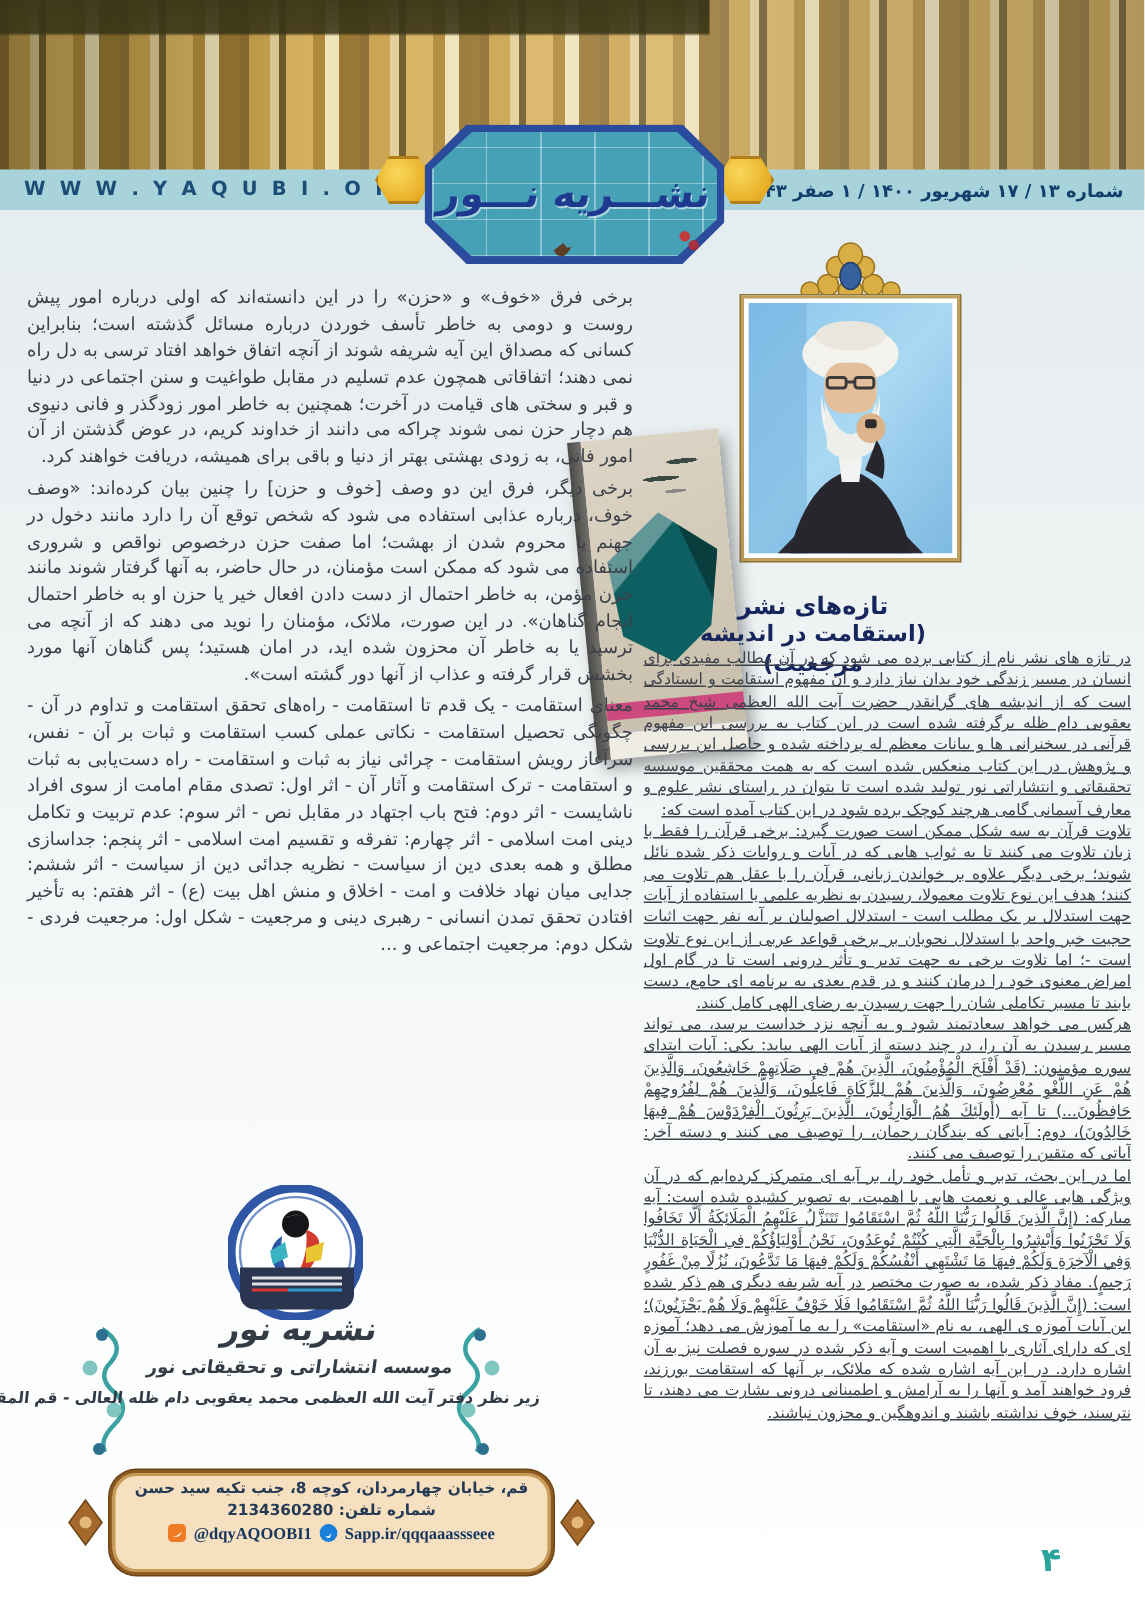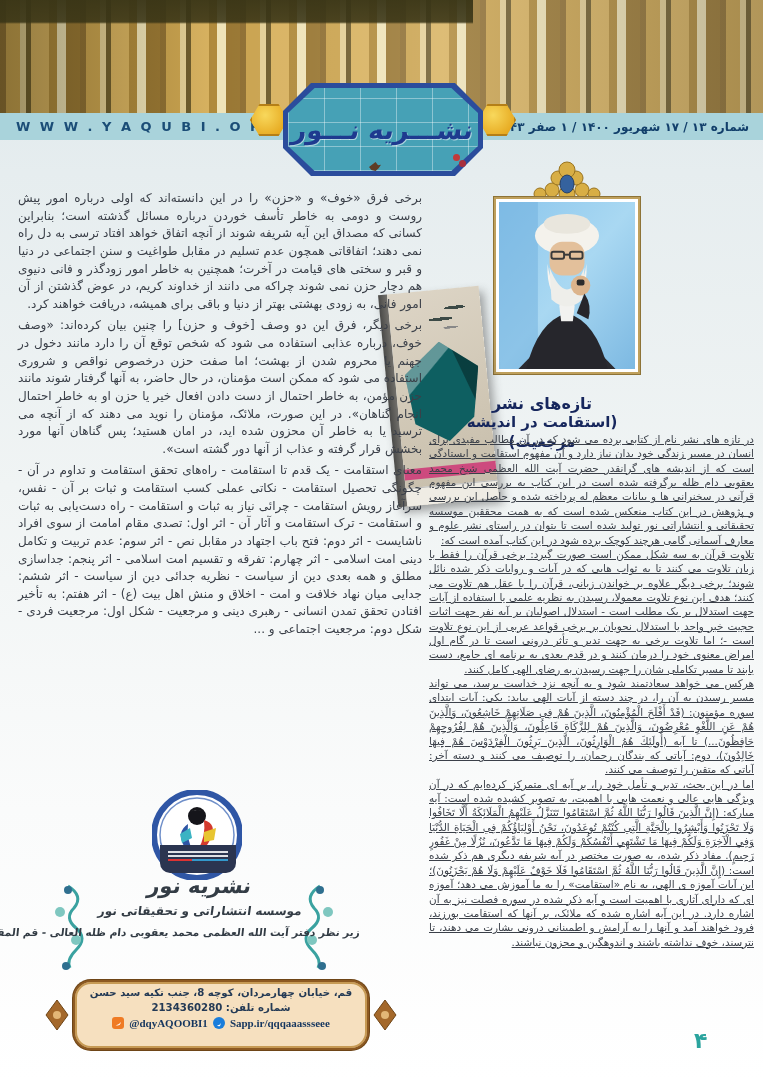--- a/index.html
+++ b/index.html
@@ -93,21 +93,21 @@
   .flourish{position:absolute;width:40px;height:86px;}
   .flourish svg{width:100%;height:100%;}
   .flourish-left{left:48px;top:884px;}
   .flourish-right{left:300px;top:884px;transform:scaleX(-1);}
   
   .contact{position:absolute;left:73px;top:980px;width:296px;height:70px;
     background:#f6e0bf;border:2px solid #8d5a22;border-radius:18px;
     box-shadow:0 0 0 2px #c79b55 inset, 0 0 0 1px #6e4517;
     direction:rtl;text-align:center;padding:4px 10px 3px;}
   .c-line{font-size:10.2px;font-weight:bold;color:#243a55;line-height:1.45;white-space:nowrap;}
-  .c-social{display:flex;justify-content:center;align-items:center;gap:5px;direction:ltr;
+  .c-social{display:flex;justify-content:center;gap:5px;direction:ltr;
     font-family:"Liberation Serif",serif;font-weight:bold;font-size:11px;color:#14355e;line-height:1.3;}
   .sicon{width:12px;height:12px;display:inline-block;flex:none;}
   .contact-wing{position:absolute;width:26px;height:34px;}
   .contact-wing svg{width:100%;height:100%;}
   .wing-left{left:44px;top:998px;}
   .wing-right{left:372px;top:998px;transform:scaleX(-1);}
   
   .page-num{position:absolute;left:694px;top:1028px;font-size:22px;font-weight:bold;color:#2ba49e;}
 </style>
 </head>

